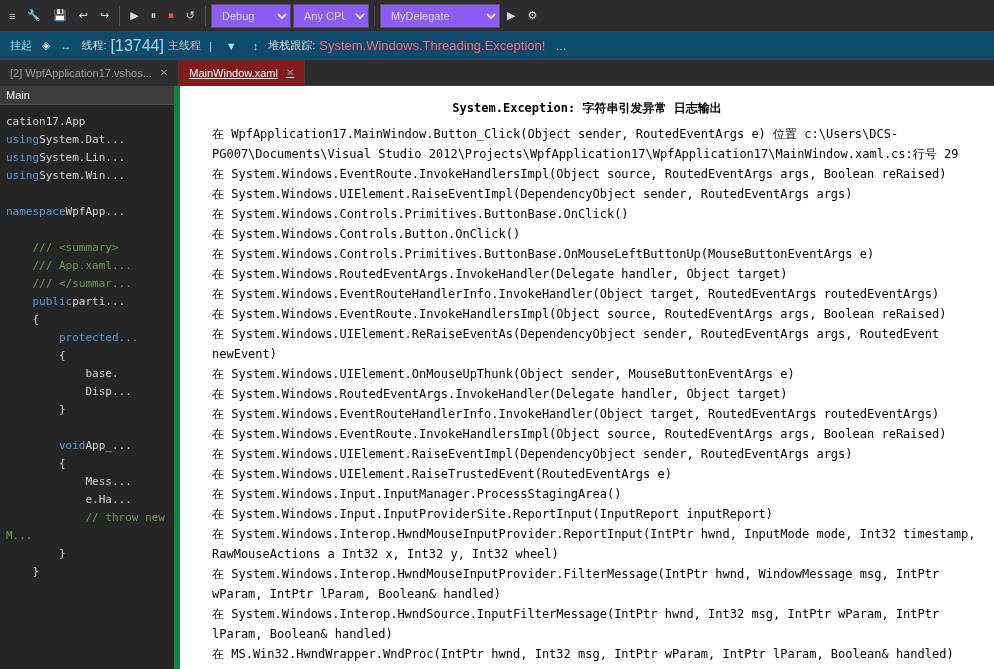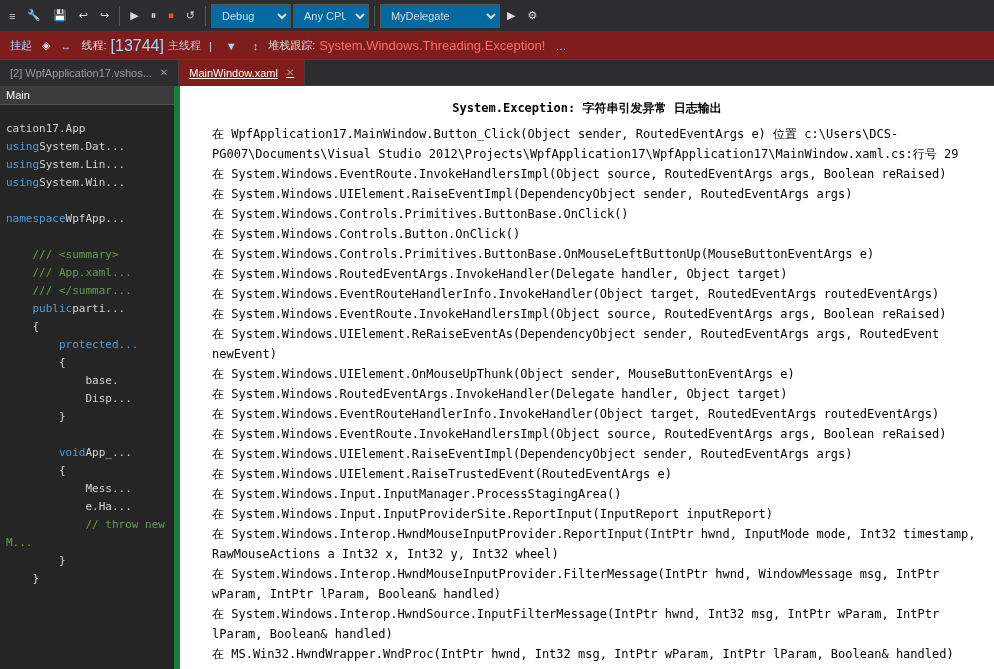--- a/index.html
+++ b/index.html
@@ -40,21 +40,21 @@
       align-items: center;
       gap: 2px;
     }
     .toolbar-separator {
       width: 1px;
       height: 20px;
       background: #555;
       margin: 0 3px;
     }
     .toolbar-dropdown {
-      background: #0369a1;
+      background: #8b5cf6;
       border: 1px solid #555;
       color: #dcdcdc;
       padding: 2px 6px;
       height: 24px;
       font-size: 11px;
       cursor: pointer;
     }
     .debug-dropdown {
       width: 80px;
     }
@@ -62,21 +62,21 @@
       width: 76px;
     }
     .profile-dropdown {
       width: 120px;
     }
 
     
     .second-toolbar {
       display: flex;
       align-items: center;
-      background: #7f1d1d;
+      background: #0c4a6e;
       height: 28px;
       border-bottom: 1px solid #3f3f46;
       padding: 0 4px;
       gap: 4px;
       font-size: 11px;
     }
     .second-toolbar-btn {
       background: transparent;
       border: none;
       color: #9cdcfe;
@@ -153,21 +153,21 @@
       font-size: 11px;
     }
     .sidebar-header {
       background: #3c3c3c;
       padding: 3px 6px;
       font-size: 11px;
       color: #ffffff;
       border-bottom: 1px solid #555;
     }
     .code-area {
-      padding: 15px 6px;
+      padding: 8px 6px;
       font-family: 'Consolas', monospace;
       font-size: 11px;
       line-height: 18px;
       color: #d4d4d4;
       overflow: hidden;
     }
     .code-line { display: flex; min-height: 18px; }
     .code-keyword { color: #569cd6; }
     .code-comment { color: #6a9955; }
 

